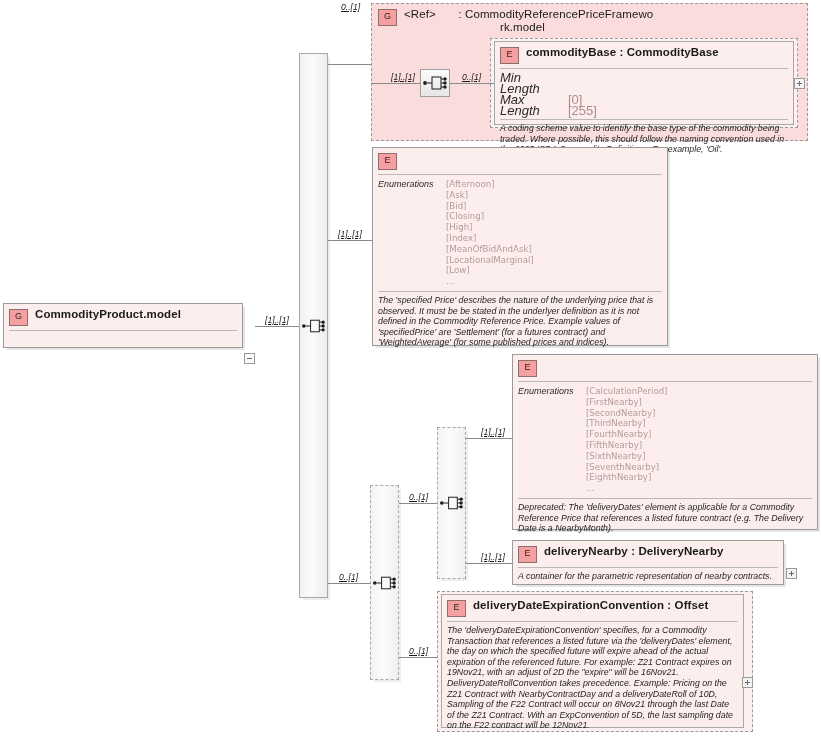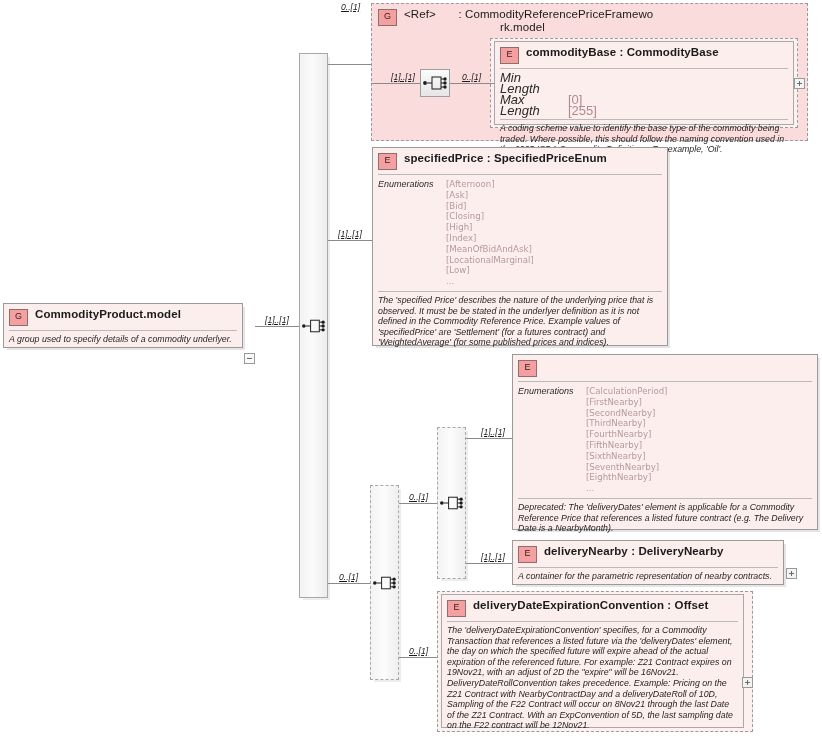--- a/index.html
+++ b/index.html
@@ -120,21 +120,20 @@
     <circle cx="24" cy="13" r="1.7" fill="#1b1b1b"></circle>
     <circle cx="24" cy="17" r="1.7" fill="#1b1b1b"></circle>
   </svg>
 </div>
 <div class="abs hline" style="left:450px;top:83px;width:44px;"></div>
 <div class="abs card" style="left:462px;top:72px;">0..[1]</div>
 
 <div class="abs node shadow" style="left:372px;top:147px;width:296px;height:199px;">
   <div class="node-head">
     <span class="badge">E</span>
-    <span class="node-title">specifiedPrice : SpecifiedPriceEnum</span>
   </div>
   <div class="sep"></div>
   <div class="enums">
     <div class="enum-label">Enumerations</div>
     <div class="enum-list">
       <div>[Afternoon]</div>
       <div>[Ask]</div>
       <div>[Bid]</div>
       <div>[Closing]</div>
       <div>[High]</div>
@@ -194,21 +193,20 @@
   <div class="desc">The 'deliveryDateExpirationConvention' specifies, for a Commodity Transaction that references a listed future via the 'deliveryDates' element, the day on which the specified future will expire ahead of the actual expiration of the referenced future. For example: Z21 Contract expires on 19Nov21, with an adjust of 2D the "expire" will be 16Nov21. DeliveryDateRollConvention takes precedence. Example: Pricing on the Z21 Contract with NearbyContractDay and a deliveryDateRoll of 10D, Sampling of the F22 Contract will occur on 8Nov21 through the last Date of the Z21 Contract. With an ExpConvention of 5D, the last sampling date on the F22 contract will be 12Nov21.</div>
 </div>
 <div class="abs toggle plus" style="left:742px;top:655px;"></div>
 
 <div class="abs node shadow" style="left:3px;top:303px;width:240px;height:45px;">
   <div class="node-head">
     <span class="badge">G</span>
     <span class="node-title">CommodityProduct.model</span>
   </div>
   <div class="sep"></div>
-  <div class="desc">A group used to specify details of a commodity underlyer.</div>
 </div>
 
 <div class="abs toggle minusonly" style="left:244px;top:320px;"></div>
 
 <div class="abs seqcol shadow" style="left:299px;top:53px;width:29px;height:545px;"></div>
 
 <div class="abs hline" style="left:255px;top:326px;width:44px;"></div>
 <div class="abs card" style="left:265px;top:315px;">[1]..[1]</div>
 
 <div class="abs seqicon plain" style="left:300px;top:313px;width:27px;height:26px;">

